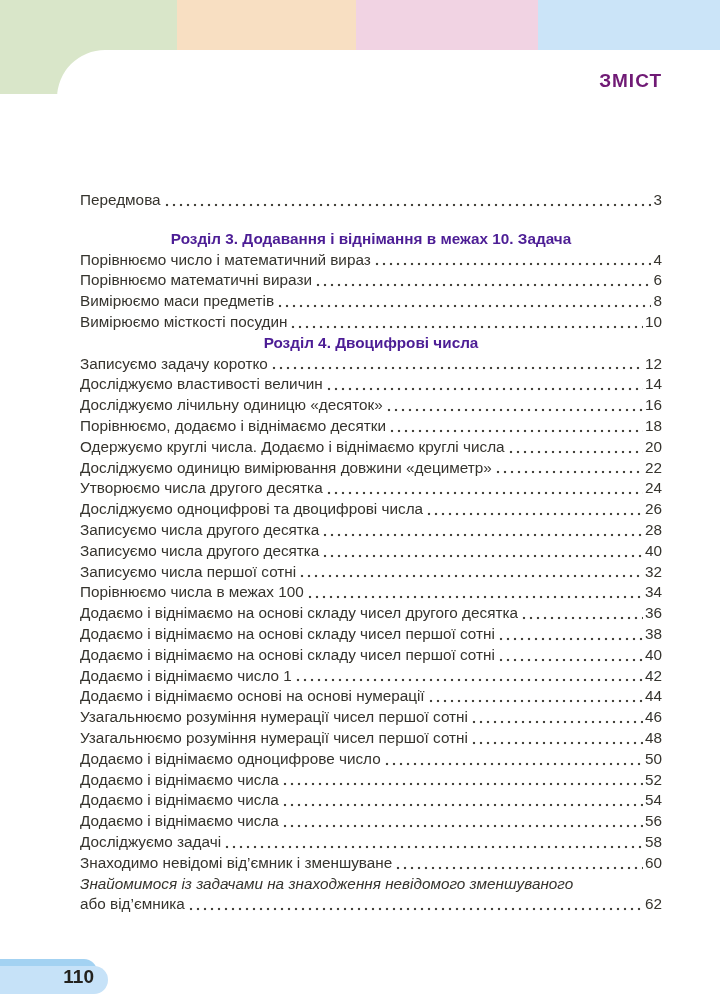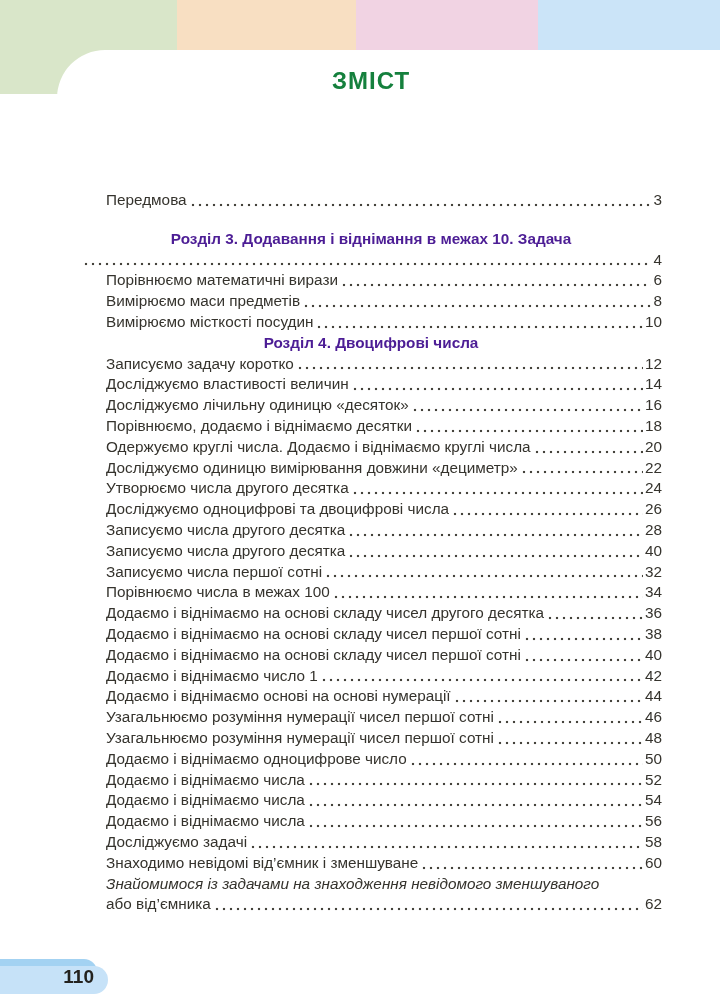--- a/index.html
+++ b/index.html
@@ -18,28 +18,28 @@
   .green-tongue { position:absolute; left:0; top:0; width:106px; height:94px; background:var(--band-green); }
 
   
   .page {
     position:absolute; left:57px; top:50px; width:663px; height:950px;
     background:#ffffff; border-top-left-radius:48px;
   }
   .content { position:absolute; left:23px; top:0; width:582px; }
 
   .page-title {
-    margin-top:20px; text-align:center;
-    font-size:24px; line-height:22px; font-weight:bold; letter-spacing:1px;
-    color:#15803d;
+    margin-top:20px; text-align:right;
+    font-size:19px; line-height:22px; font-weight:bold; letter-spacing:1px;
+    color:#701a75;
   }
 
   .toc { margin-top:98px; font-size:15.3px; line-height:20.8px; }
   .row { display:flex; }
-  .row .label { white-space:nowrap;margin-left:26px; }
+  .row .label { white-space:nowrap; }
   .row .dots {
     flex:1 1 auto; min-width:14px; margin:0 2px 0 4px;
     background-image: radial-gradient(circle at 2px 2px, #45433c 1.25px, rgba(0,0,0,0) 1.6px);
     background-size:7px 4px; background-repeat:repeat-x;
     background-position:left bottom 4px;
   }
   .row .pg { white-space:nowrap; }
   .row.wrap-first .label { white-space:normal;font-style:italic; }
   .heading { font-weight:bold; text-align:center; line-height:20.8px; color:#4c1d95; }
   .heading.with-sub { margin-top:18px; }
@@ -73,20 +73,21 @@
   <div class="content">
     <div class="page-title">ЗМІСТ</div>
     <div class="toc">
         <div class="row">
           <span class="label">Передмова</span>
           <span class="dots"></span>
           <span class="pg">3</span>
         </div>
         <div class="heading with-sub">Розділ 3. Додавання і віднімання в межах 10. Задача</div>
         <div class="row">
+          <span class="label">Порівнюємо число і математичний вираз</span>
           <span class="dots"></span>
           <span class="pg">4</span>
         </div>
         <div class="row">
           <span class="label">Порівнюємо математичні вирази</span>
           <span class="dots"></span>
           <span class="pg">6</span>
         </div>
         <div class="row">
           <span class="label">Вимірюємо маси предметів</span>

